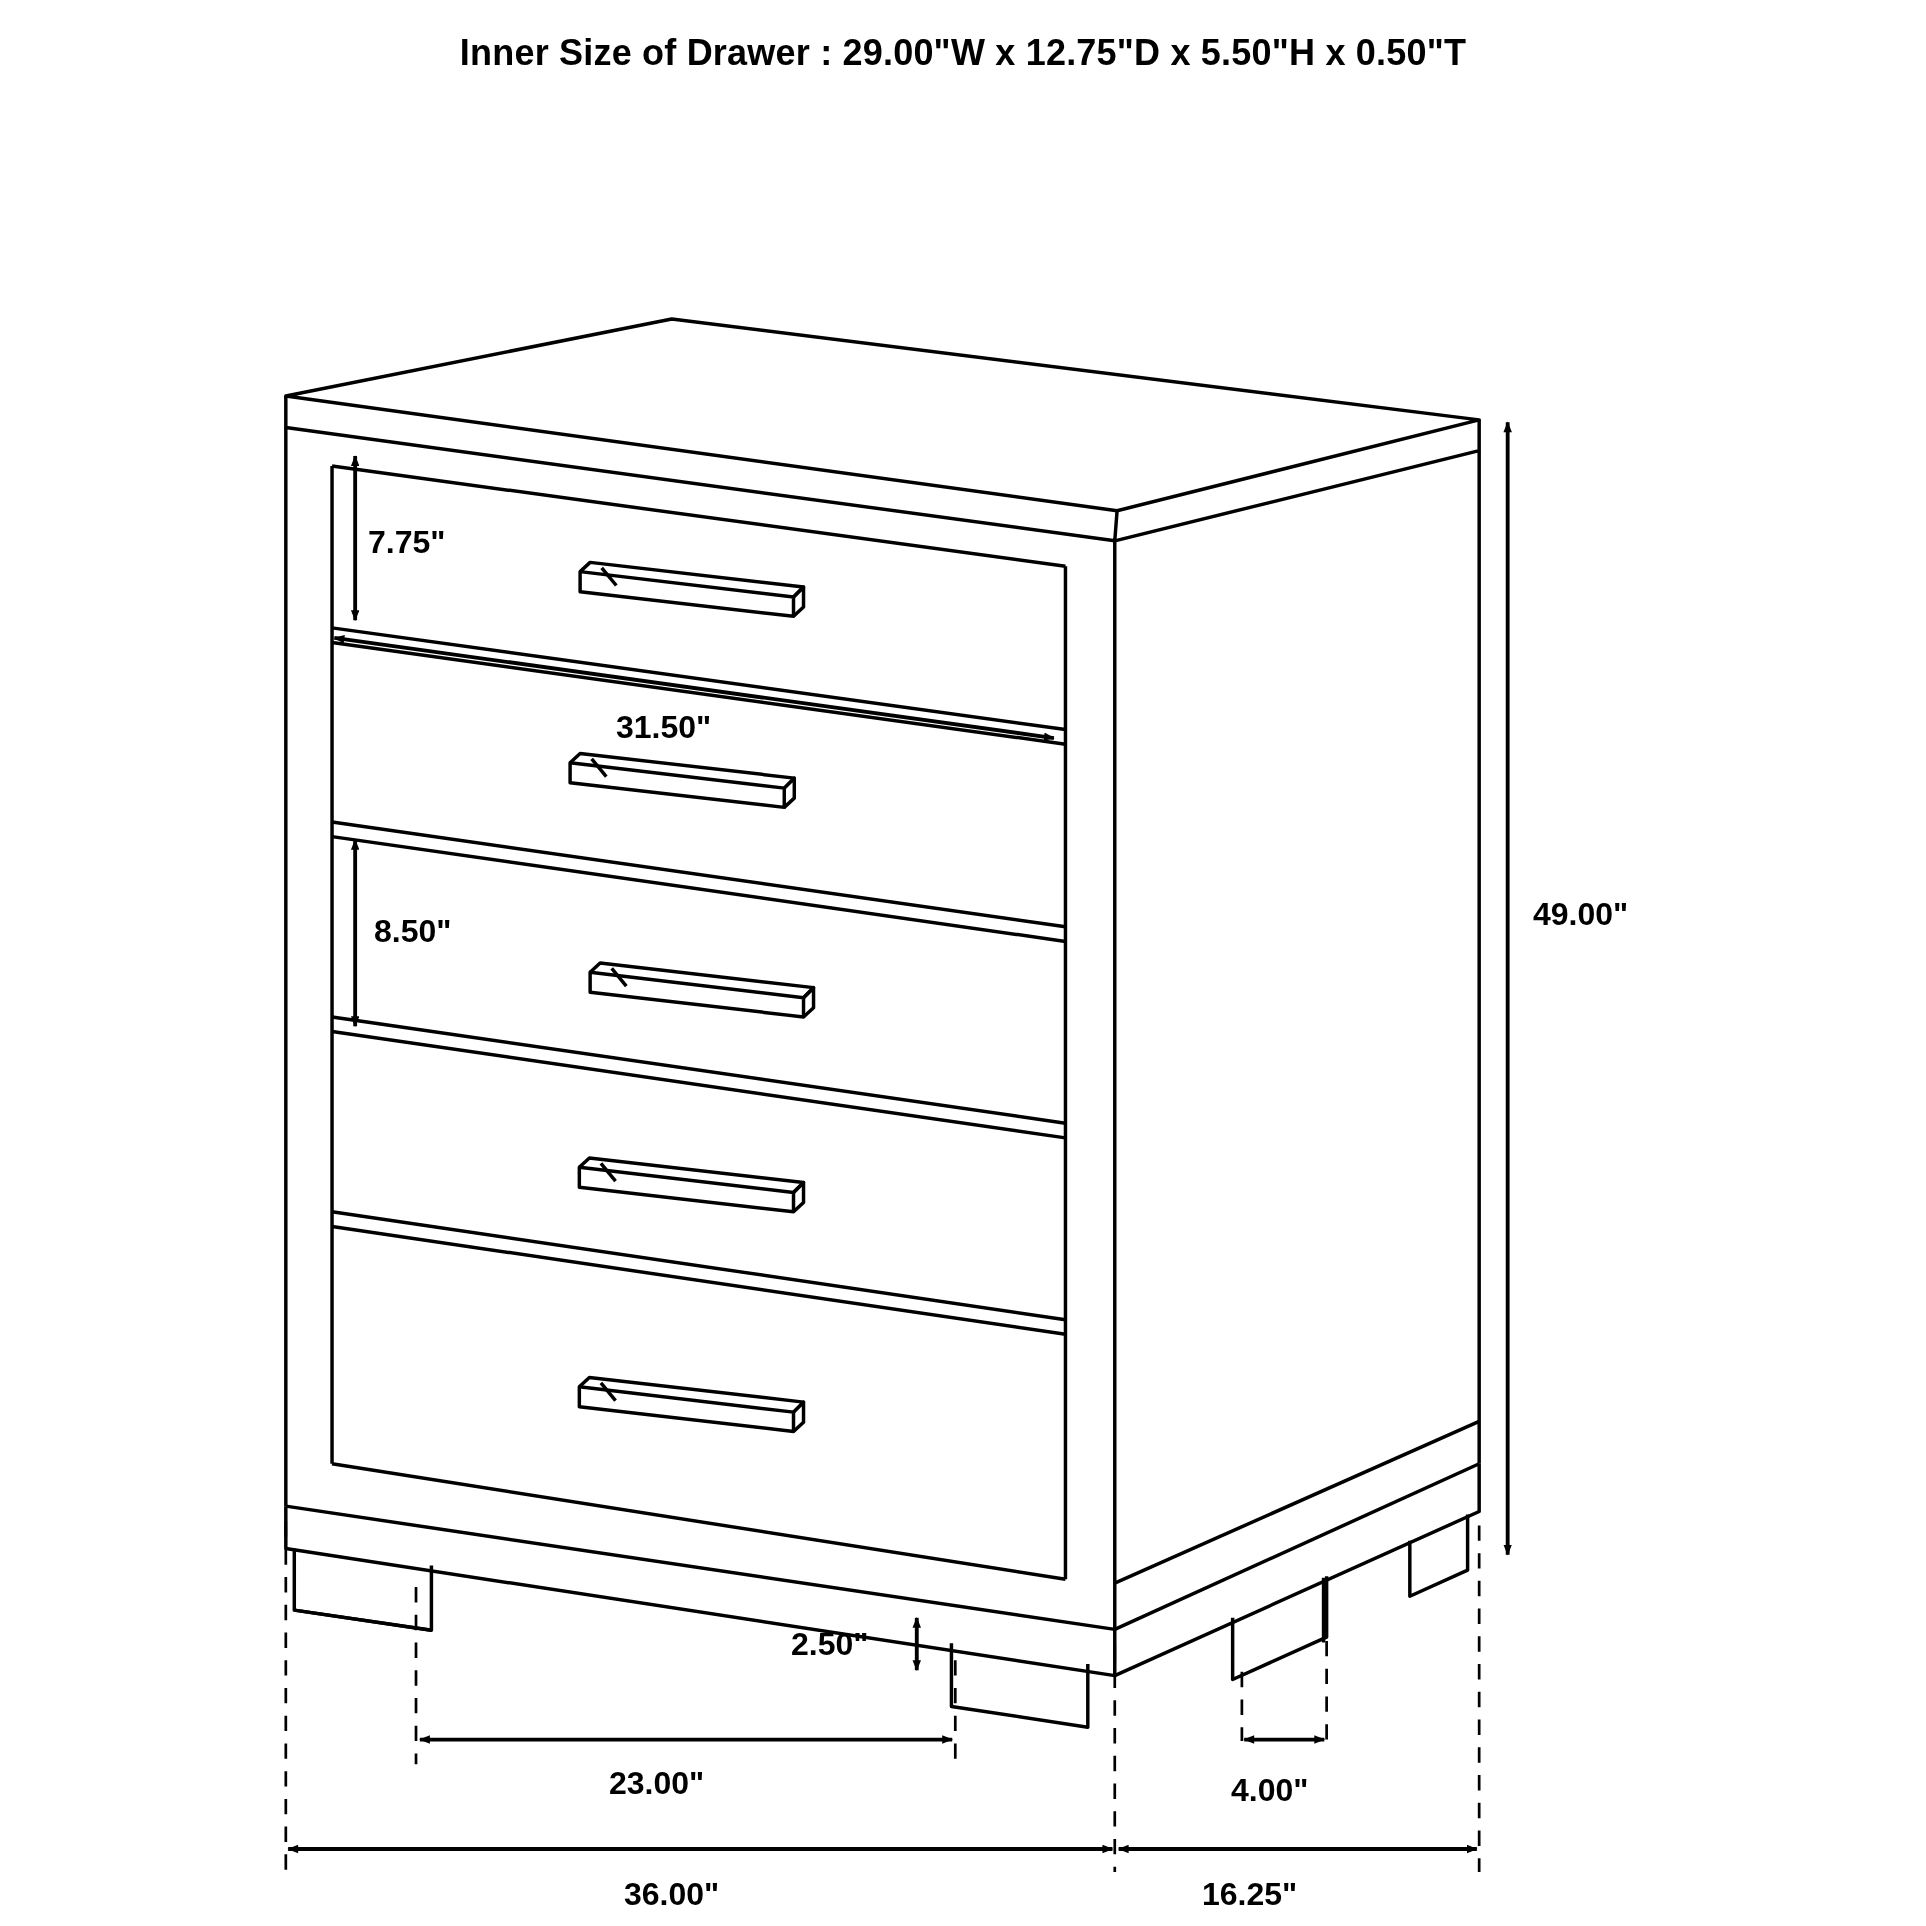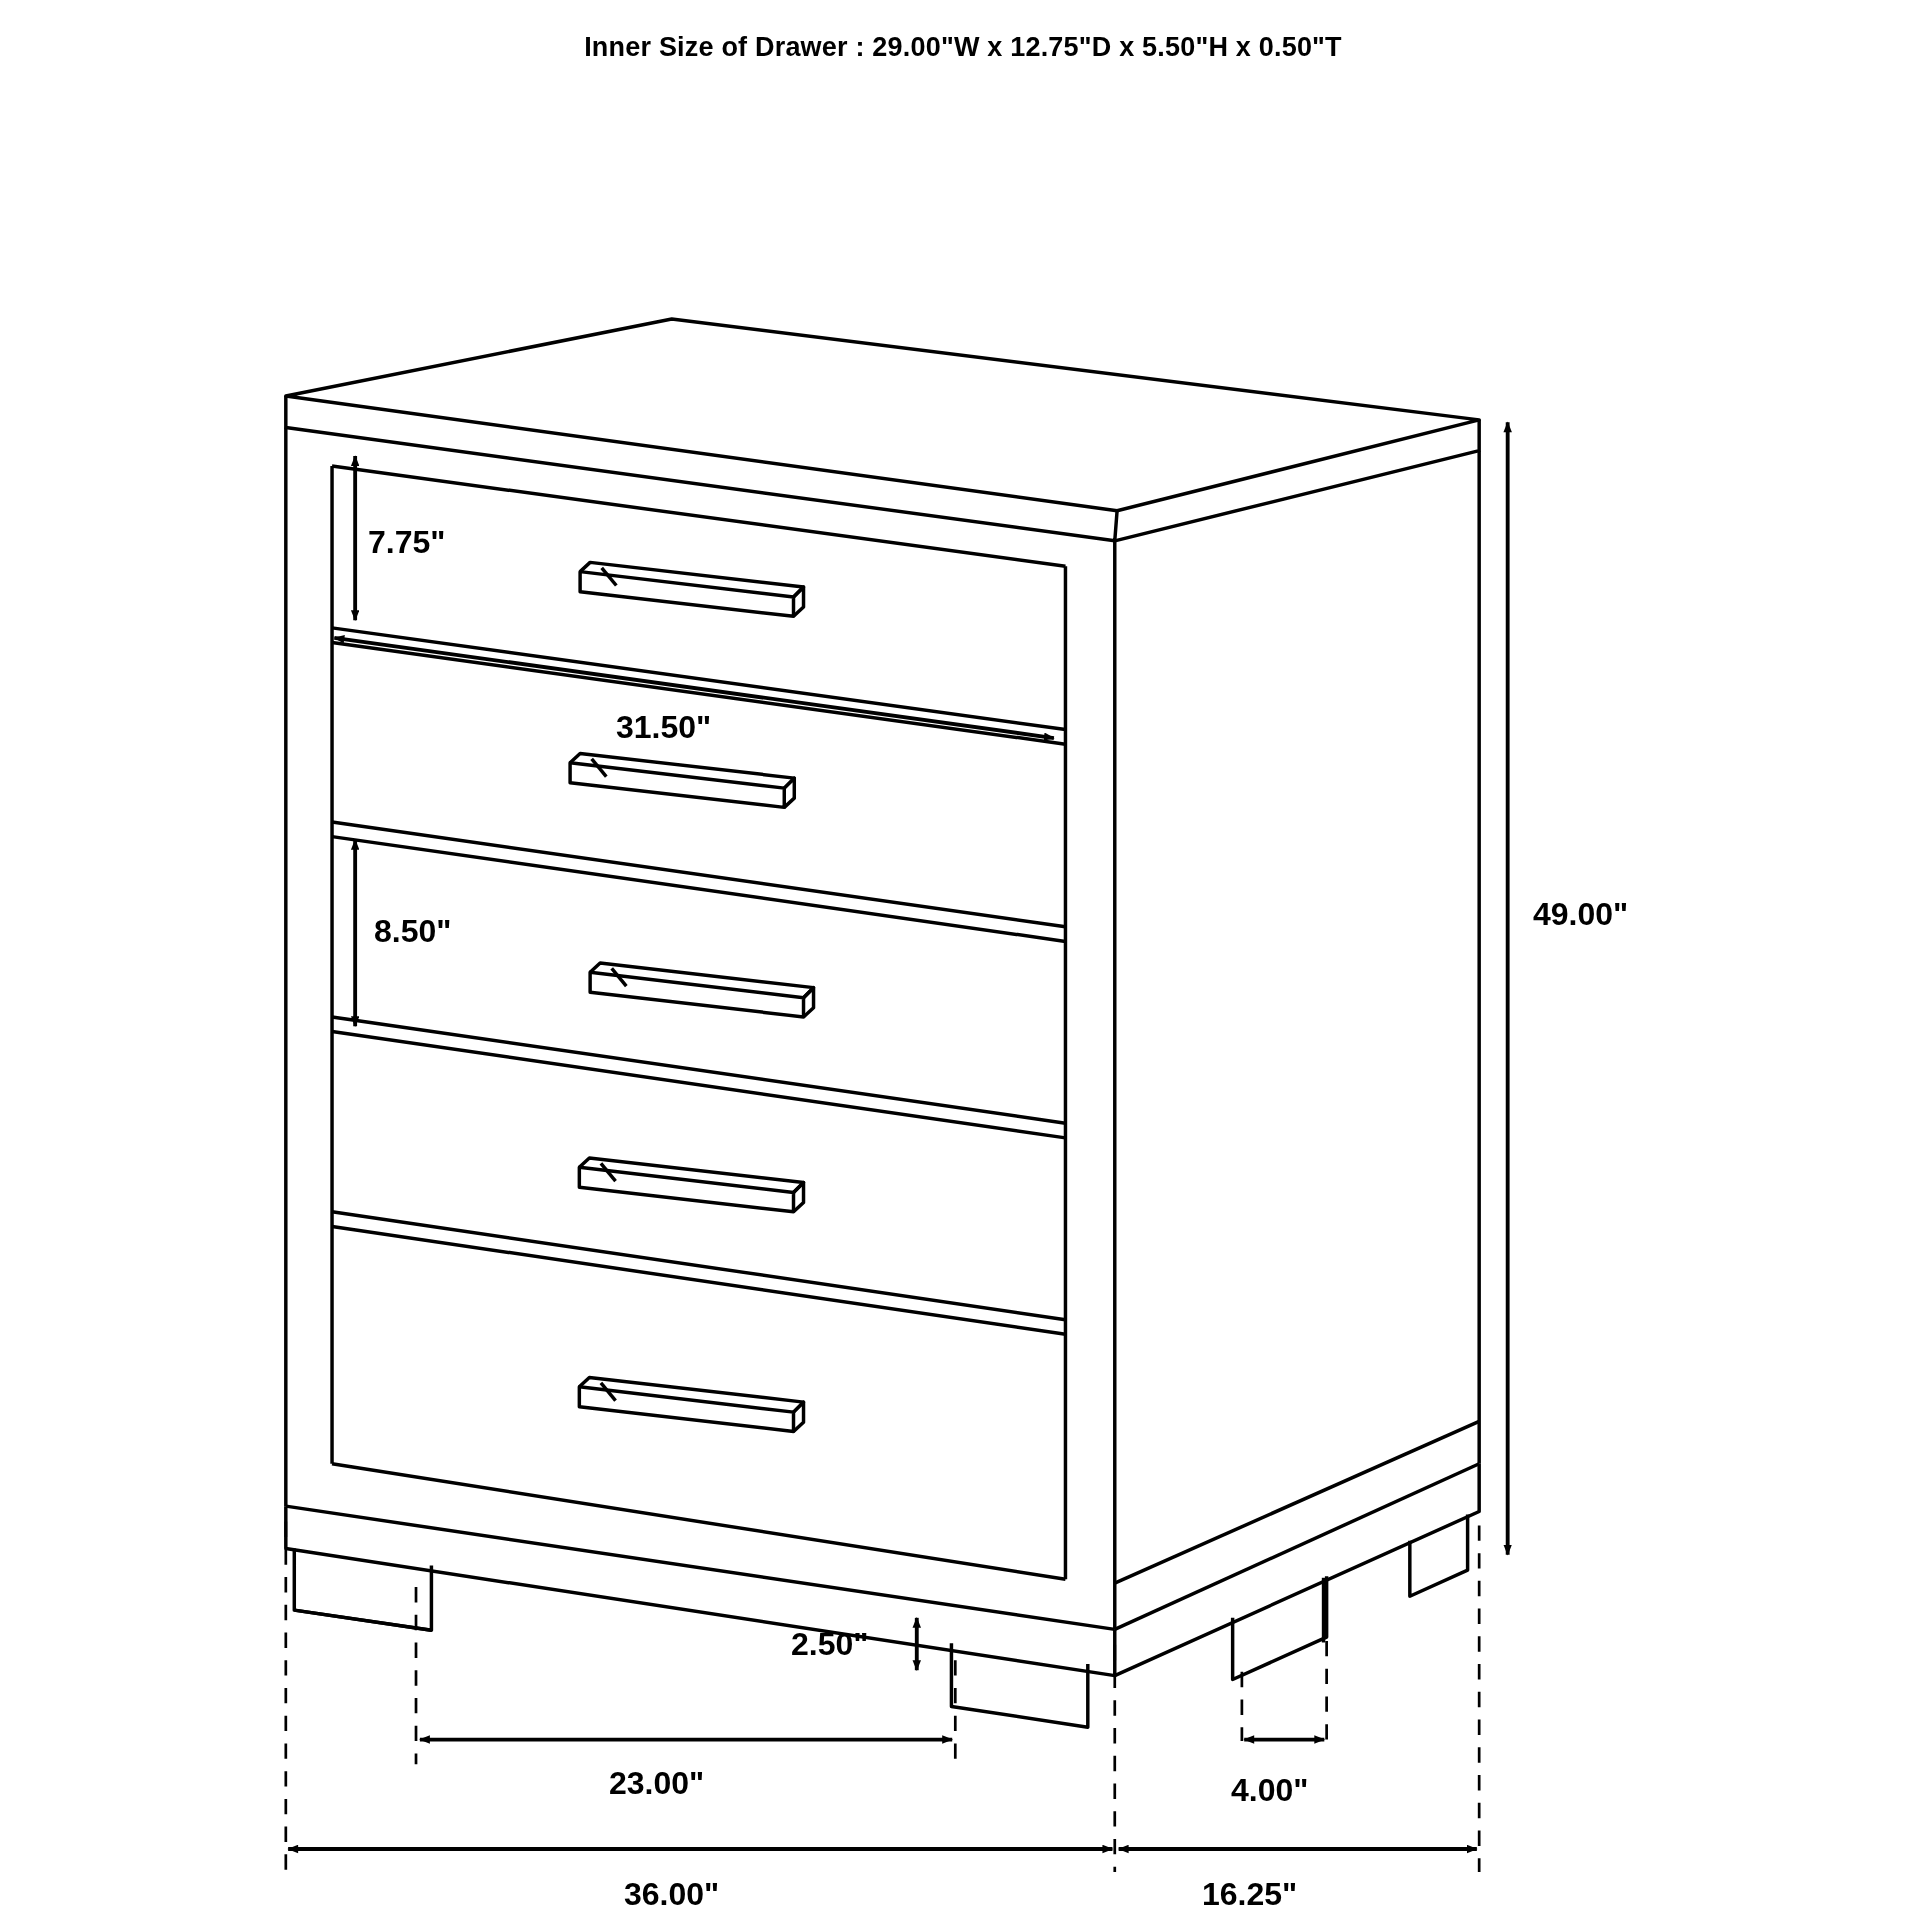--- a/index.html
+++ b/index.html
@@ -18,21 +18,21 @@
     position: relative;
     width: 1926px;
     height: 1926px;
   }
   #title {
     position: absolute;
     top: 32px;
     left: 0;
     width: 1926px;
     text-align: center;
-    font-size: 27px;
+    font-size: 36px;
     font-weight: bold;
     letter-spacing: 0.2px;
   }
   svg.drawing {
     position: absolute;
     top: 0;
     left: 0;
     width: 1926px;
     height: 1926px;
   }

